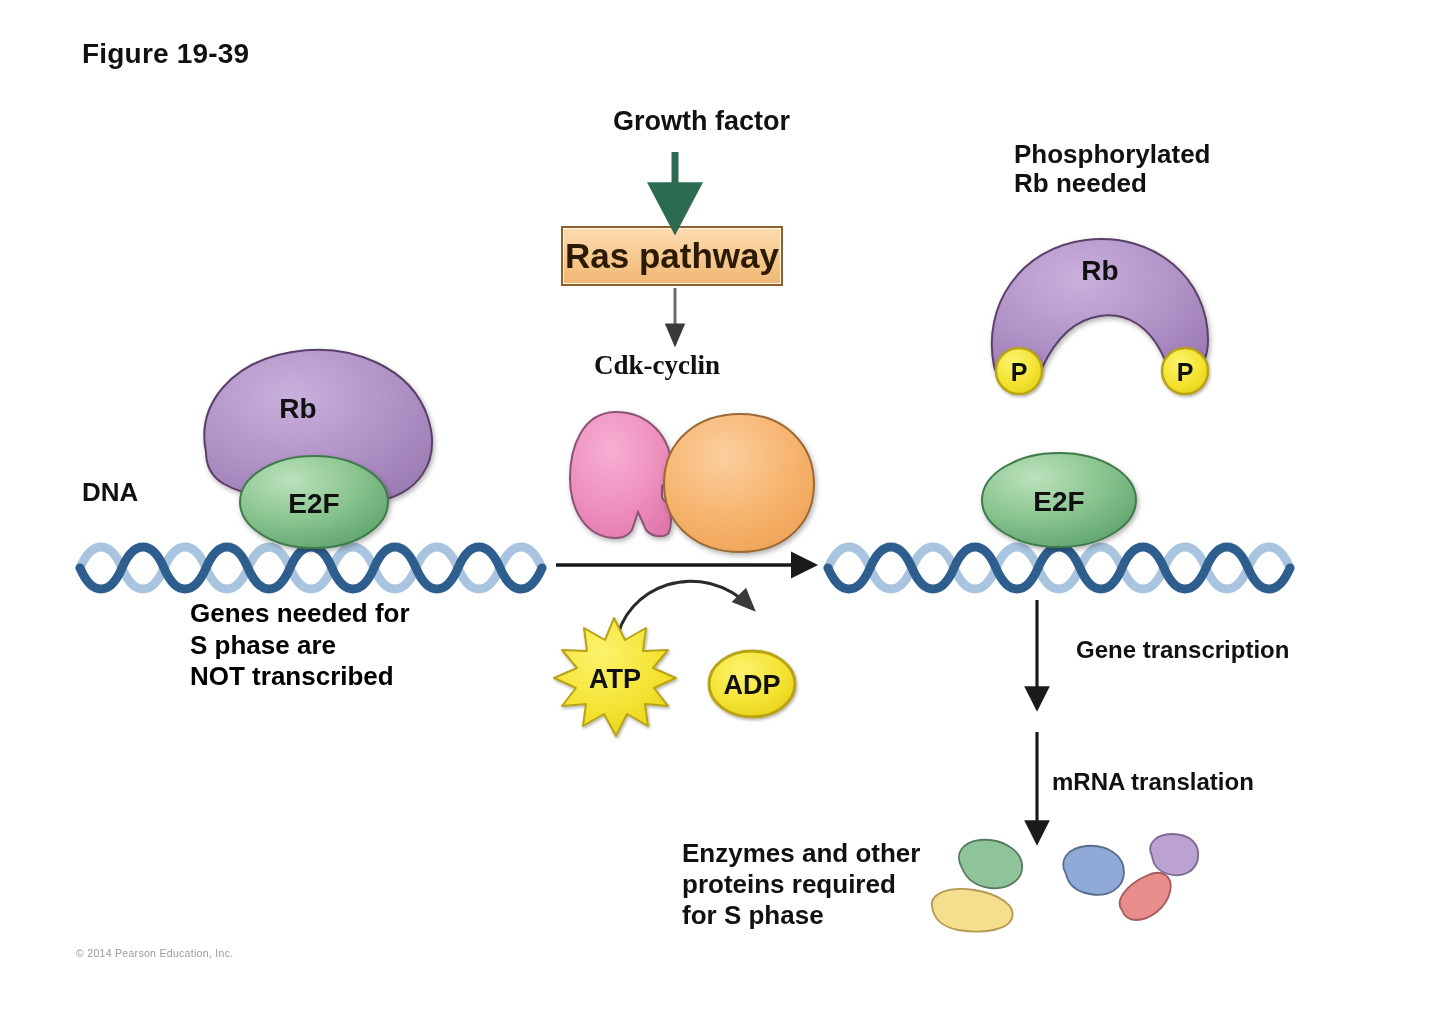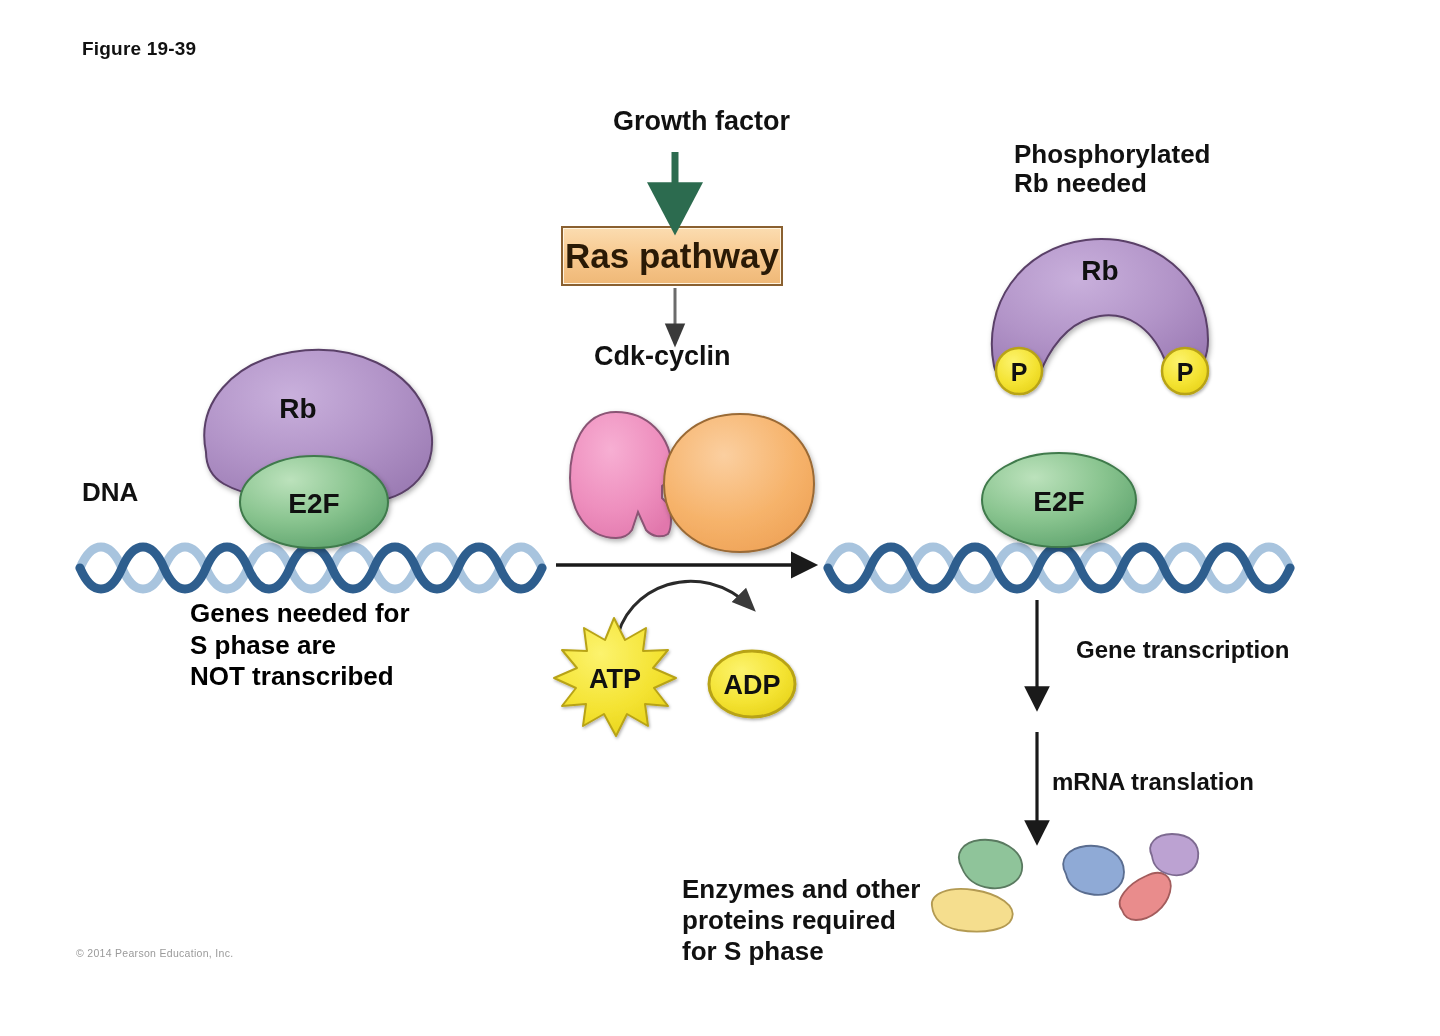--- a/index.html
+++ b/index.html
@@ -6,30 +6,30 @@
   body{
     width:1440px;height:1036px;position:relative;overflow:hidden;
     font-family:"Liberation Sans","DejaVu Sans",sans-serif;
     background:#ffffff;
     -webkit-font-smoothing:antialiased;
   }
   .abs{position:absolute;}
   .txt{color:#111111;font-weight:bold;line-height:1.13;white-space:pre-line;}
 
   
-  #figure-label{left:82px;top:38px;font-size:19px;letter-spacing:.2px;}
+  #figure-label{left:82px;top:38px;font-size:28px;letter-spacing:.2px;}
   #copyright{left:76px;top:948px;font-size:10.5px;color:#9a9a9a;font-weight:normal;letter-spacing:.3px;}
 
   #growth-factor-label{left:577px;top:106px;font-size:27px;margin-left:36px;}
-  #cdk-cyclin-label{left:594px;top:341px;font-size:27px;}
+  #cdk-cyclin-label{left:594px;top:350px;font-size:27px;font-family:Liberation Serif, serif;}
   #phospho-rb-label{left:1014px;top:140px;font-size:26px;}
   #dna-label{left:82px;top:478px;font-size:26px;}
   #gene-transcription-label{left:1052px;top:636px;font-size:24px;margin-left:24px;}
   #mrna-translation-label{left:1052px;top:768px;font-size:24px;}
-  #enzymes-label{left:682px;top:838px;font-size:26px;line-height:1.2;margin-top:36px;}
+  #enzymes-label{left:682px;top:838px;font-size:26px;line-height:1.2;}
   #genes-not-transcribed{left:190px;top:598px;font-size:26px;line-height:1.22;color:#000000;}
 
   
   #ras-pathway-box{
     left:561px;top:226px;width:218px;height:56px;
     background:linear-gradient(180deg,#FBDCB0 0%,#F7C78C 55%,#EFB877 100%);
     border:2px solid #8a6030;
     box-shadow:inset 0 0 0 1px #fff4e0;
     display:flex;align-items:center;justify-content:center;
   }

